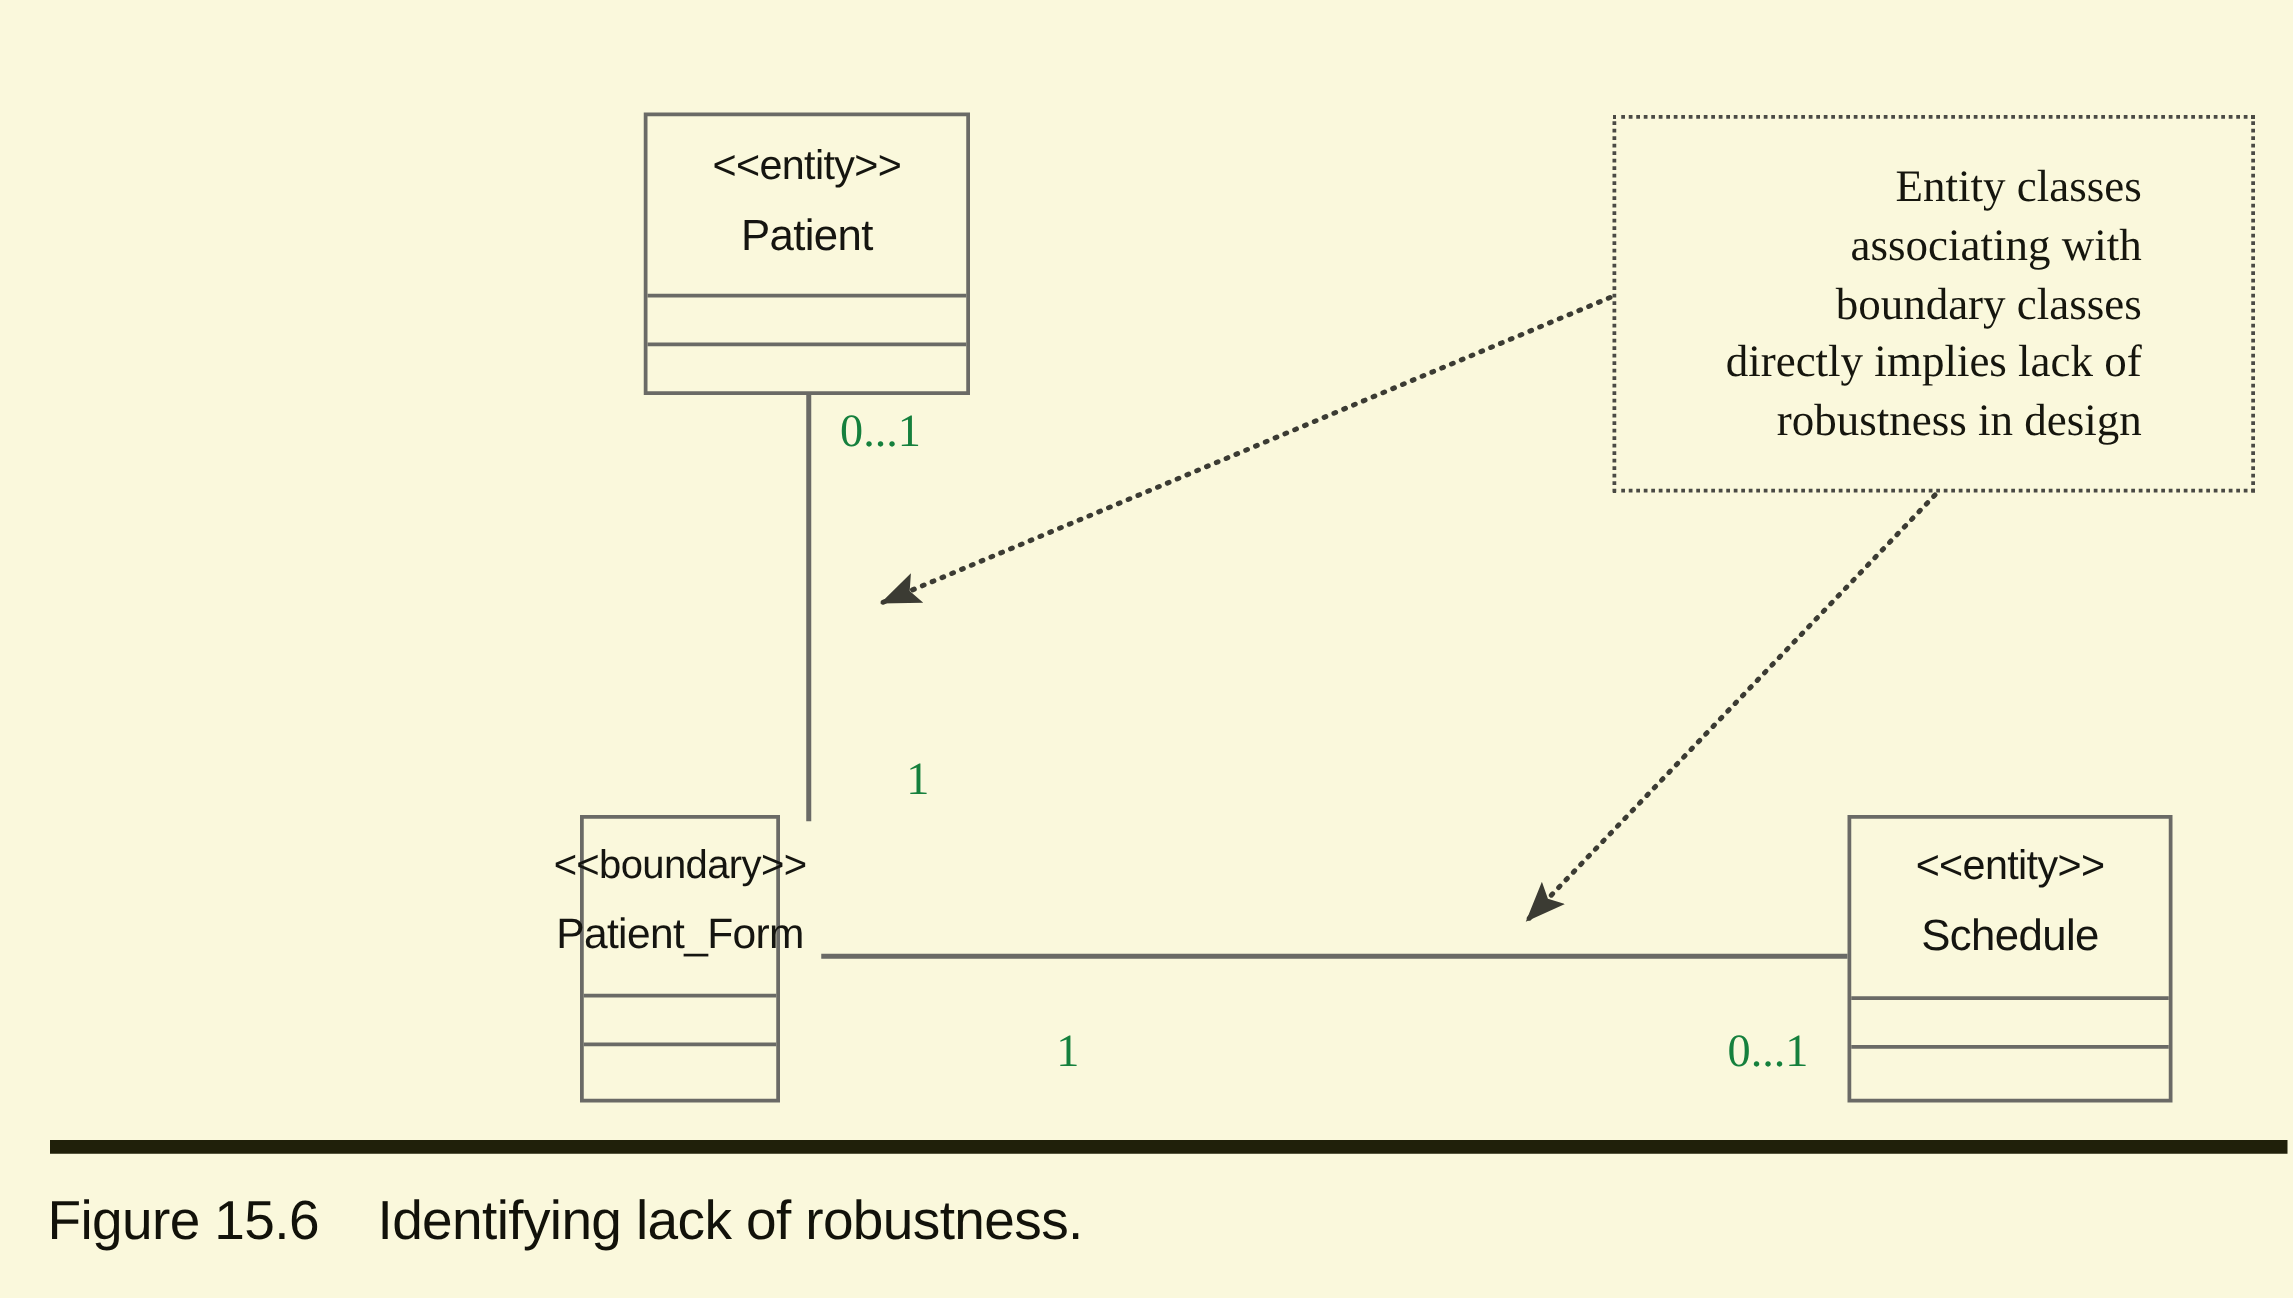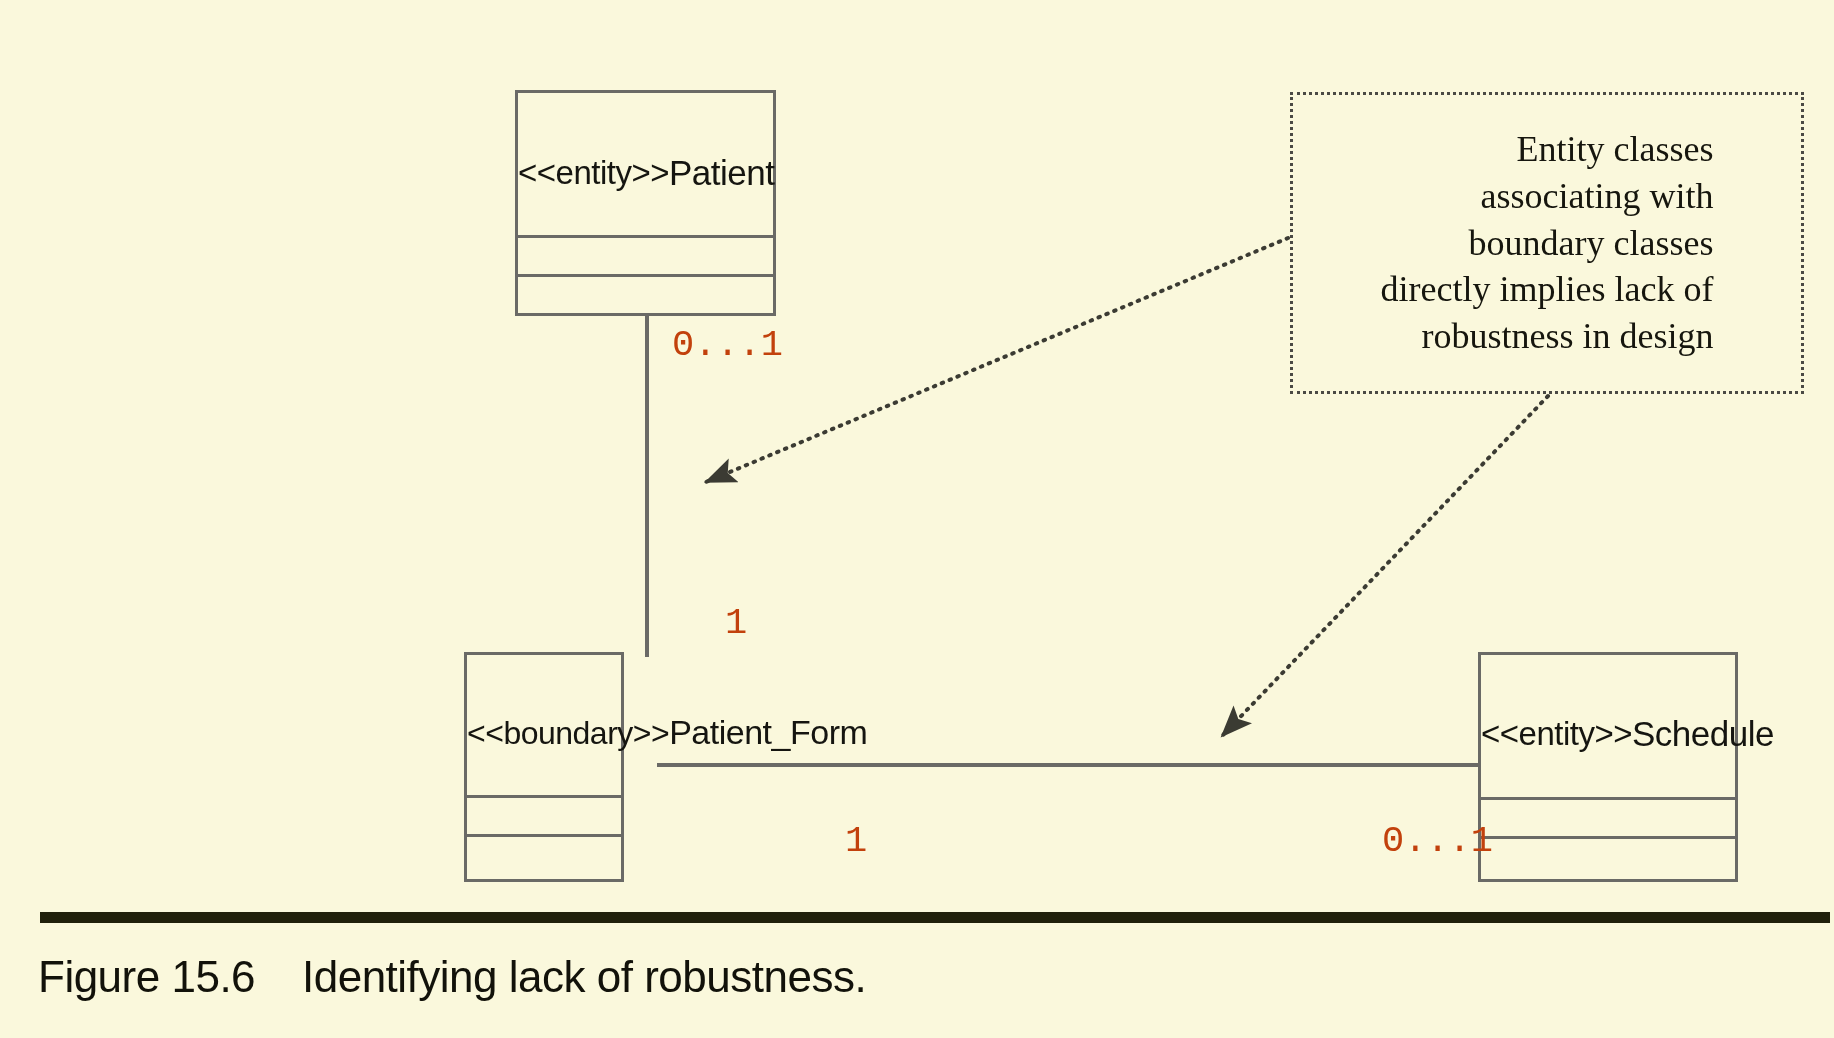--- a/index.html
+++ b/index.html
@@ -30,55 +30,56 @@
     border: 3px solid #6a6a66;
     box-sizing: border-box;
   }
   .uml-name-compartment {
     box-sizing: border-box;
     width: 100%;
     text-align: center;
     color: #151510;
     font-family: "Liberation Sans", sans-serif;
     display: flex;
-    flex-direction: row;
+    flex-direction: column;
     justify-content: flex-start;
     align-items: center;
   }
   .uml-stereotype {
     font-size: 33px;
     line-height: 1.25;
     letter-spacing: -0.5px;
     white-space: nowrap;
   }
   .uml-classname {
     font-size: 35px;
     line-height: 1.22;
     letter-spacing: -0.5px;
     white-space: nowrap;
+    margin-top: 16px;
   }
   .uml-divider {
     width: 100%;
     height: 3px;
     background: #6a6a66;
   }
   .uml-attr-compartment { width: 100%; }
   .uml-op-compartment   { width: 100%; }
 
   
   .assoc-line {
     position: absolute;
     background: #6a6a66;
   }
 
   
   .multiplicity {
     position: absolute;
-    color: #c2410c;
-    font-family: Liberation Mono, monospace;
+    color: #15803d;
+    font-family: Liberation Serif, serif;
     font-size: 37px;
     line-height: 1;
     white-space: nowrap;
   }
 
   
   .uml-note {
     position: absolute;
     border: 3px dotted #4a4a44;
     background: #faf8dc;

